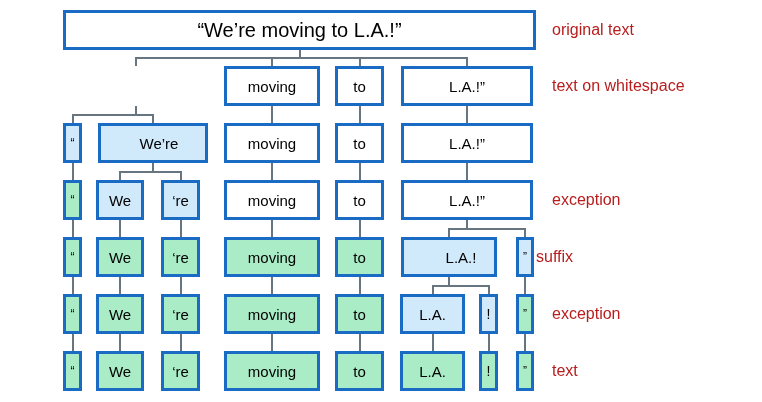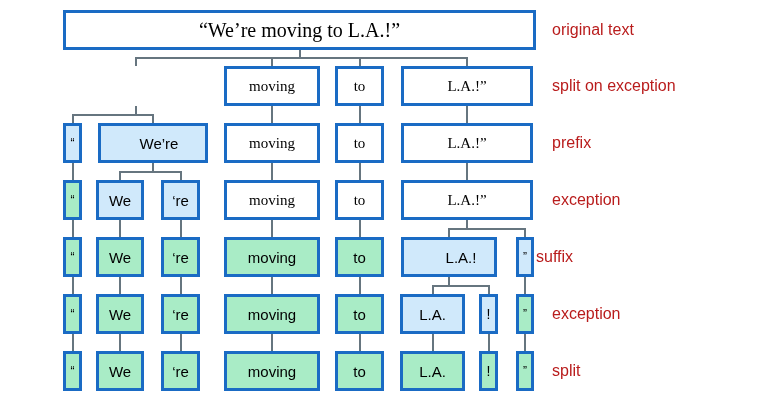--- a/index.html
+++ b/index.html
@@ -20,21 +20,21 @@
     box-sizing: border-box;
     border: 3px solid #1a6bc4;
     display: flex;
     align-items: center;
     justify-content: center;
     font-size: 15px;
     color: #000000;
     background: #ffffff;
     white-space: nowrap;
   }
-  .box.white { background: #ffffff; font-family: Liberation Serif, serif; }
+  .box.white { background: #ffffff; }
   .box.blue  { background: #d0e9fb; }
   .box.green { background: #a9ecc6; }
   .stage-label {
     position: absolute;
     display: flex;
     align-items: center;
     font-size: 16px;
     color: #b91c1c;
     white-space: nowrap;
   }
@@ -93,27 +93,26 @@
     <div class="connector" style="left: 271px; top: 334px; width: 2px; height: 17px;"></div>
     <div class="connector" style="left: 358.5px; top: 334px; width: 2px; height: 17px;"></div>
     <div class="connector" style="left: 431.5px; top: 334px; width: 2px; height: 17px;"></div>
     <div class="connector" style="left: 487.5px; top: 334px; width: 2px; height: 17px;"></div>
     <div class="connector" style="left: 524px; top: 334px; width: 2px; height: 17px;"></div>
     <div class="box white" style="left: 63px; top: 10px; width: 473px; height: 40px; font-size: 20px;">“We’re moving to L.A.!”</div>
     <div class="stage-label" style="left: 552px; top: 10px; height: 40px;">original text</div>
     <div class="box white" style="left: 224px; top: 66px; width: 96px; height: 40px;">moving</div>
     <div class="box white" style="left: 335px; top: 66px; width: 49px; height: 40px;">to</div>
     <div class="box white" style="left: 401px; top: 66px; width: 132px; height: 40px;">L.A.!”</div>
-    <div class="stage-label" style="left: 552px; top: 66px; height: 40px;">split on exception</div>
+    <div class="stage-label" style="left: 552px; top: 66px; height: 40px;">text on whitespace</div>
     <div class="box blue" style="left: 63px; top: 123px; width: 19px; height: 40px; font-size: 12px;">“</div>
     <div class="box blue" style="left: 98px; top: 123px; width: 110px; height: 40px; padding-left: 12px;">We’re</div>
     <div class="box white" style="left: 224px; top: 123px; width: 96px; height: 40px;">moving</div>
     <div class="box white" style="left: 335px; top: 123px; width: 49px; height: 40px;">to</div>
     <div class="box white" style="left: 401px; top: 123px; width: 132px; height: 40px;">L.A.!”</div>
-    <div class="stage-label" style="left: 552px; top: 123px; height: 40px;">prefix</div>
     <div class="box green" style="left: 63px; top: 180px; width: 19px; height: 40px; font-size: 12px;">“</div>
     <div class="box blue" style="left: 96px; top: 180px; width: 48px; height: 40px;">We</div>
     <div class="box blue" style="left: 161px; top: 180px; width: 39px; height: 40px;">‘re</div>
     <div class="box white" style="left: 224px; top: 180px; width: 96px; height: 40px;">moving</div>
     <div class="box white" style="left: 335px; top: 180px; width: 49px; height: 40px;">to</div>
     <div class="box white" style="left: 401px; top: 180px; width: 132px; height: 40px;">L.A.!”</div>
     <div class="stage-label" style="left: 552px; top: 180px; height: 40px;">exception</div>
     <div class="box green" style="left: 63px; top: 237px; width: 19px; height: 40px; font-size: 12px;">“</div>
     <div class="box green" style="left: 96px; top: 237px; width: 48px; height: 40px;">We</div>
     <div class="box green" style="left: 161px; top: 237px; width: 39px; height: 40px;">‘re</div>
@@ -132,14 +131,14 @@
     <div class="box green" style="left: 516px; top: 294px; width: 18px; height: 40px; font-size: 12px;">”</div>
     <div class="stage-label" style="left: 552px; top: 294px; height: 40px;">exception</div>
     <div class="box green" style="left: 63px; top: 351px; width: 19px; height: 40px; font-size: 12px;">“</div>
     <div class="box green" style="left: 96px; top: 351px; width: 48px; height: 40px;">We</div>
     <div class="box green" style="left: 161px; top: 351px; width: 39px; height: 40px;">‘re</div>
     <div class="box green" style="left: 224px; top: 351px; width: 96px; height: 40px;">moving</div>
     <div class="box green" style="left: 335px; top: 351px; width: 49px; height: 40px;">to</div>
     <div class="box green" style="left: 400px; top: 351px; width: 65px; height: 40px;">L.A.</div>
     <div class="box green" style="left: 479px; top: 351px; width: 19px; height: 40px; font-size: 14px;">!</div>
     <div class="box green" style="left: 516px; top: 351px; width: 18px; height: 40px; font-size: 12px;">”</div>
-    <div class="stage-label" style="left: 552px; top: 351px; height: 40px;">split</div>
+    <div class="stage-label" style="left: 552px; top: 351px; height: 40px;">text</div>
   </div>
 
 </body></html>

